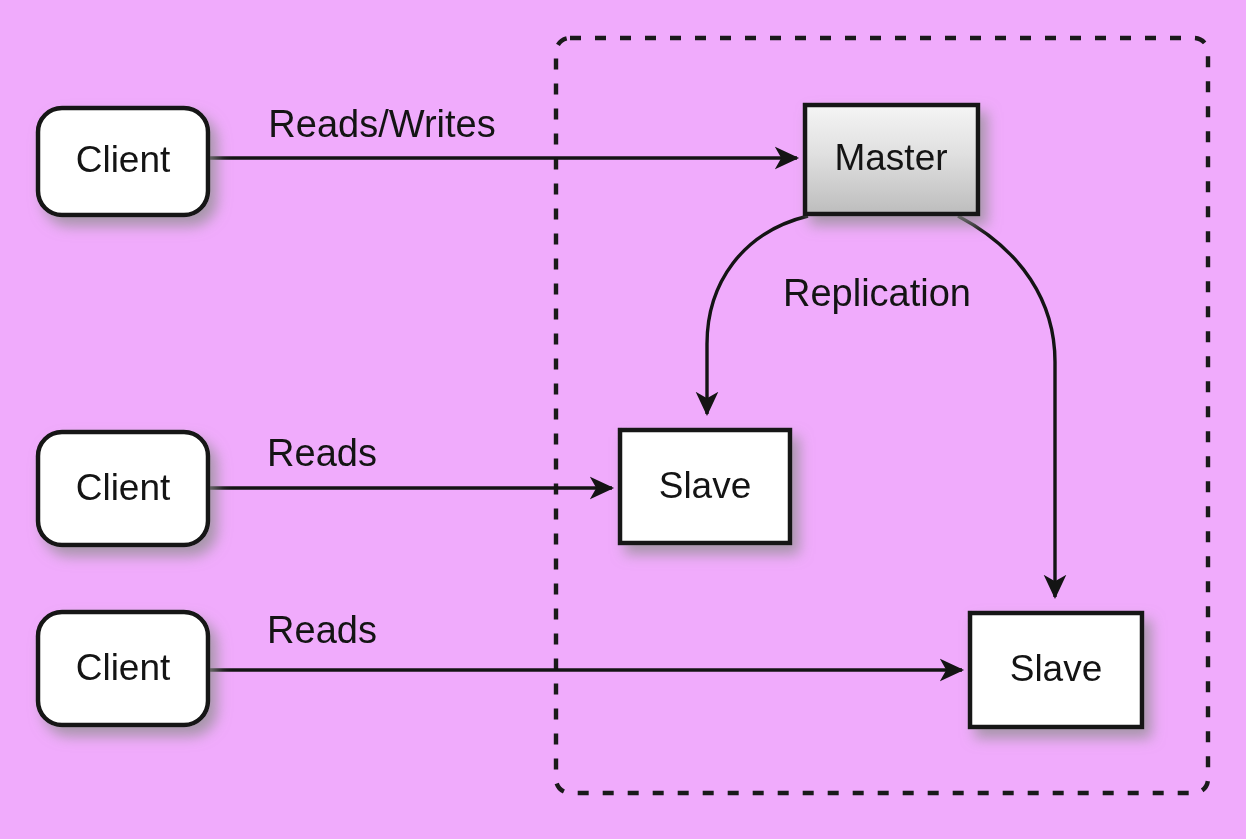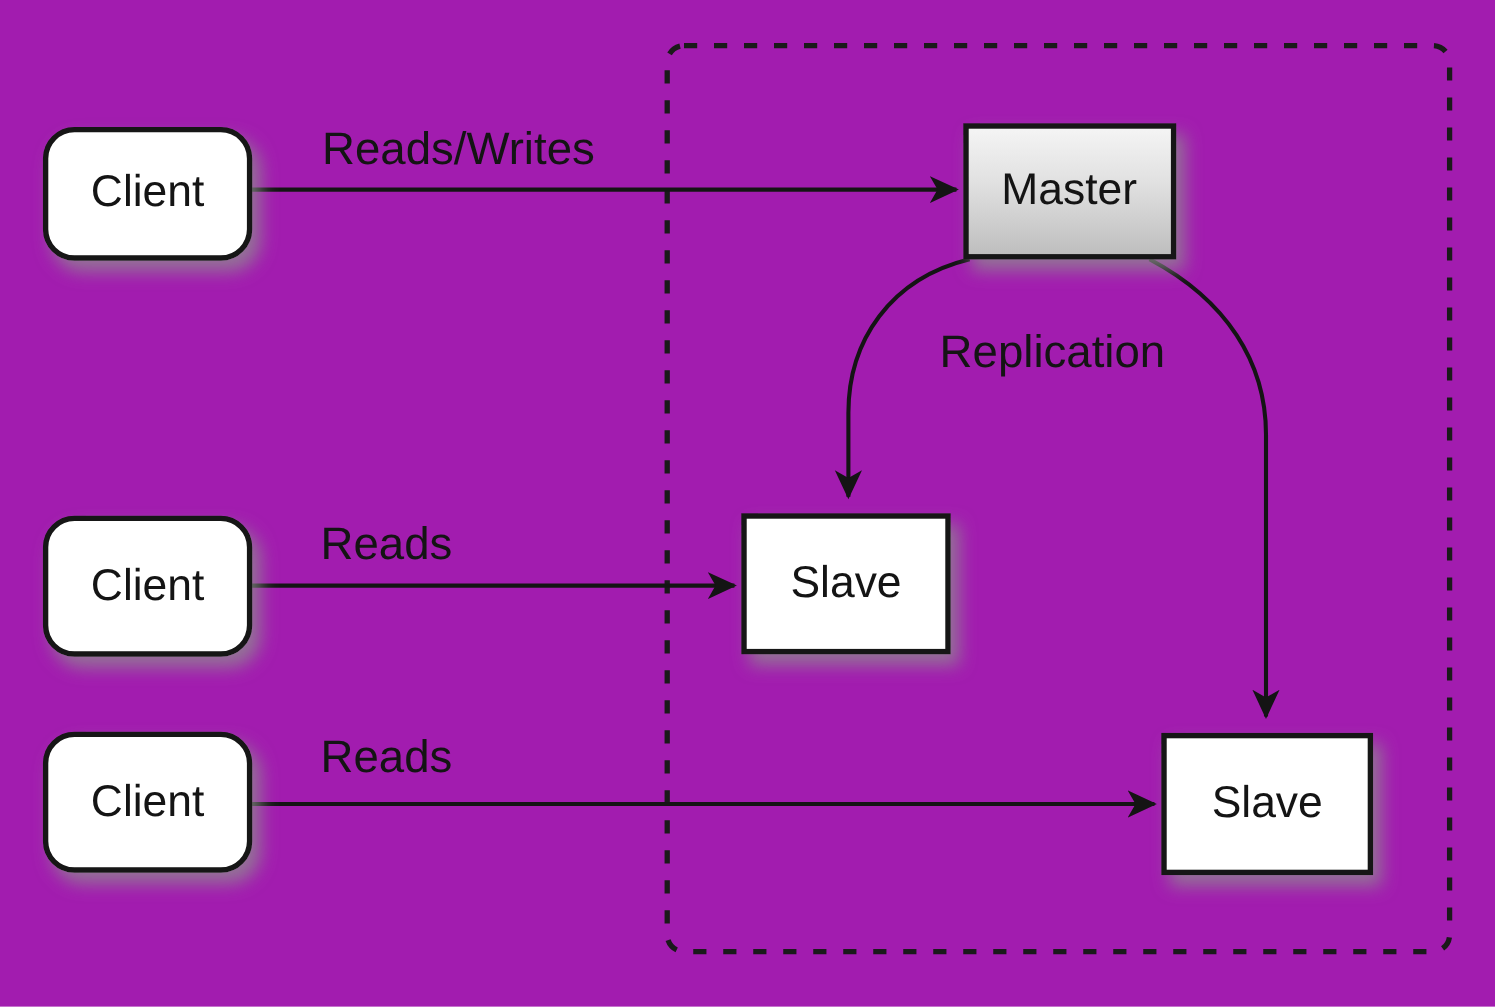--- a/index.html
+++ b/index.html
@@ -8,21 +8,21 @@
     padding: 0;
     background: #ffffff;
   }
   body {
     font-family: "Liberation Sans", sans-serif;
   }
   #diagram-root {
     position: relative;
     width: 1246px;
     height: 839px;
-    background: #a21caf;
+    background: #f0abfc;
     overflow: hidden;
   }
   #diagram-svg {
     position: absolute;
     left: 0;
     top: 0;
     width: 1246px;
     height: 839px;
   }
   .node-label {

